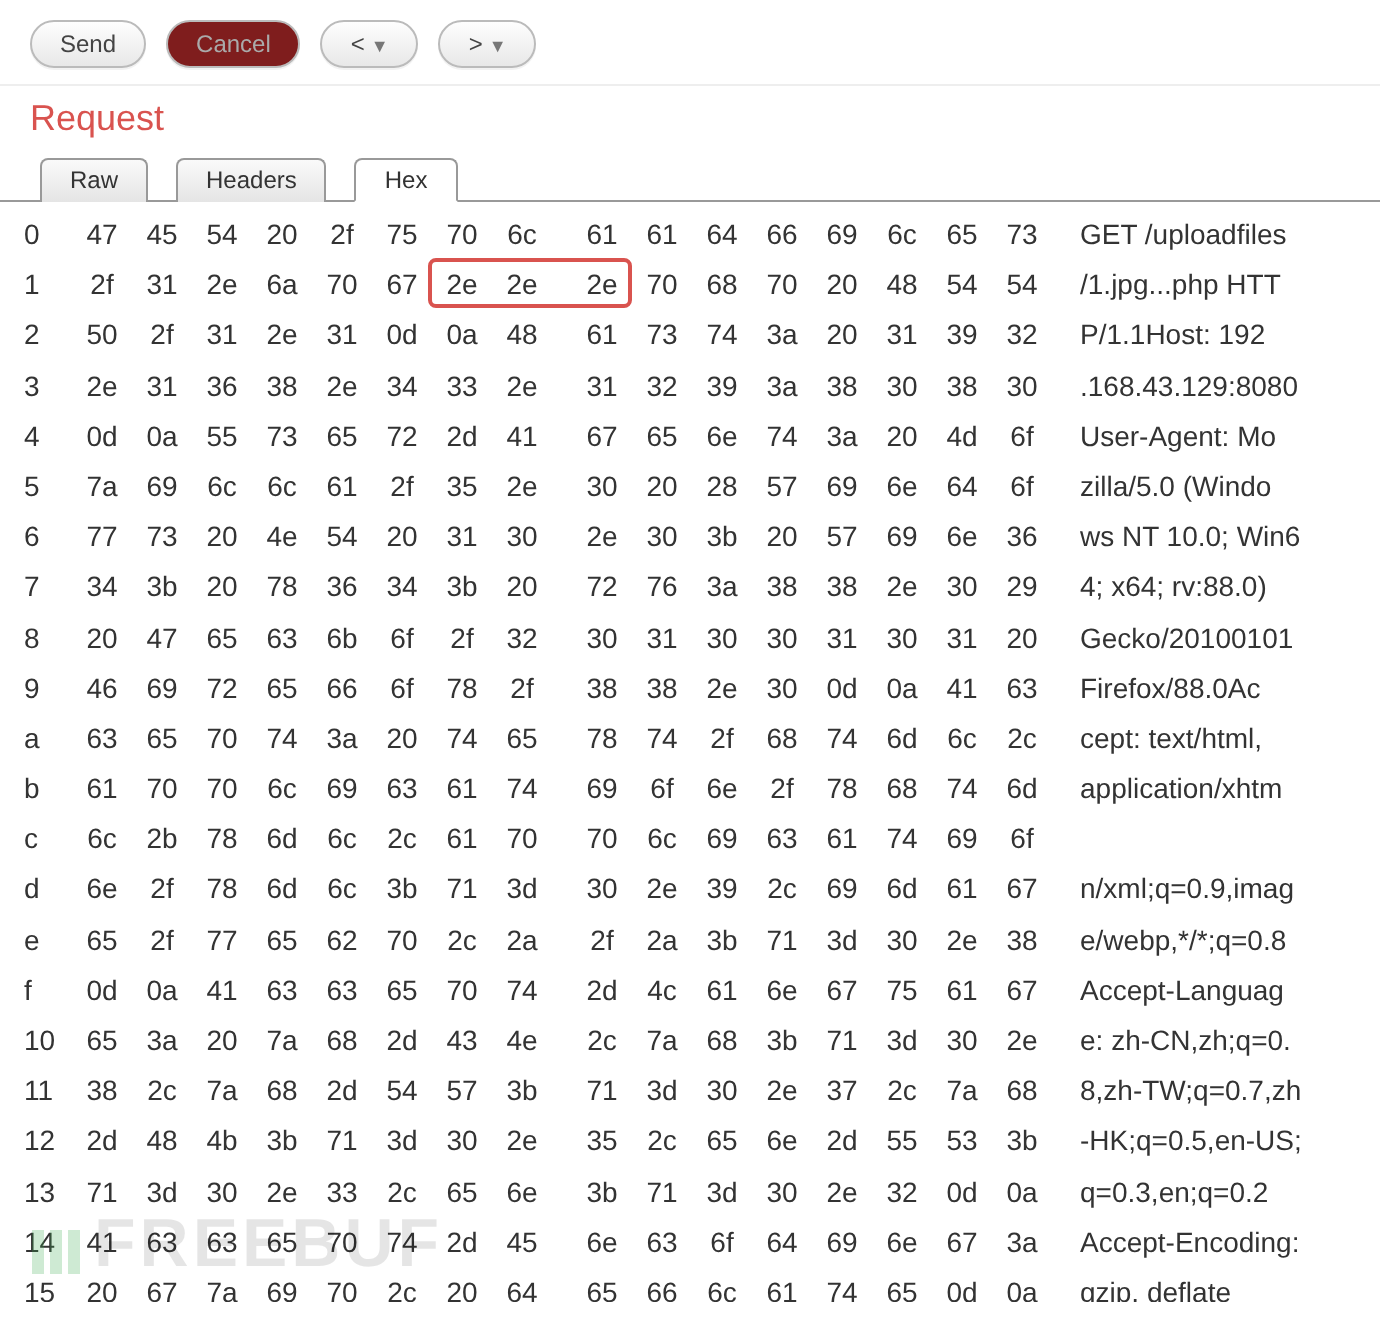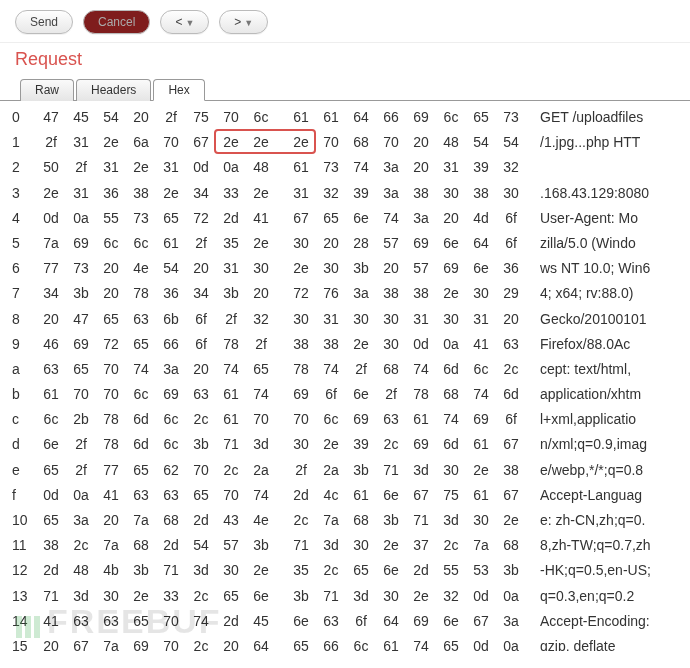--- a/index.html
+++ b/index.html
@@ -43,21 +43,21 @@
     .section-label {
       padding: 6px 15px 8px 15px;
       color: #d9534f;
       font-weight: normal;
       font-size: 18px;
     }
     .tabs {
       display: flex;
       padding-left: 20px;
       border-bottom: 1px solid #999;
-      gap: 0;
+      gap: 12px;
     }
     .tab {
       border: 1px solid #999;
       border-bottom: none;
       padding: 3px 14px;
       background: linear-gradient(#fafafa, #e5e5e5);
       border-radius: 4px 4px 0 0;
       margin-right: 2px;
       font-size: 12px;
       color: #333;
@@ -216,20 +216,21 @@
         <span class="gap"></span>
         <span class="byte" id="b-2-9">61</span>
         <span class="byte" id="b-2-10">73</span>
         <span class="byte" id="b-2-11">74</span>
         <span class="byte" id="b-2-12">3a</span>
         <span class="byte" id="b-2-13">20</span>
         <span class="byte" id="b-2-14">31</span>
         <span class="byte" id="b-2-15">39</span>
         <span class="byte" id="b-2-16">32</span>
       </div>
+      <div class="col-ascii">P/1.1Host: 192</div>
     </div>
     <div class="hex-row">
       <div class="col-offset">3</div>
       <div class="col-bytes">
         <span class="byte" id="b-3-0">2e</span>
         <span class="byte" id="b-3-1">31</span>
         <span class="byte" id="b-3-2">36</span>
         <span class="byte" id="b-3-3">38</span>
         <span class="byte" id="b-3-4">2e</span>
         <span class="byte" id="b-3-5">34</span>
@@ -445,21 +446,20 @@
         <span class="gap"></span>
         <span class="byte" id="b-12-9">70</span>
         <span class="byte" id="b-12-10">6c</span>
         <span class="byte" id="b-12-11">69</span>
         <span class="byte" id="b-12-12">63</span>
         <span class="byte" id="b-12-13">61</span>
         <span class="byte" id="b-12-14">74</span>
         <span class="byte" id="b-12-15">69</span>
         <span class="byte" id="b-12-16">6f</span>
       </div>
-      <div class="col-ascii">l+xml,applicatio</div>
     </div>
     <div class="hex-row">
       <div class="col-offset">d</div>
       <div class="col-bytes">
         <span class="byte" id="b-13-0">6e</span>
         <span class="byte" id="b-13-1">2f</span>
         <span class="byte" id="b-13-2">78</span>
         <span class="byte" id="b-13-3">6d</span>
         <span class="byte" id="b-13-4">6c</span>
         <span class="byte" id="b-13-5">3b</span>

